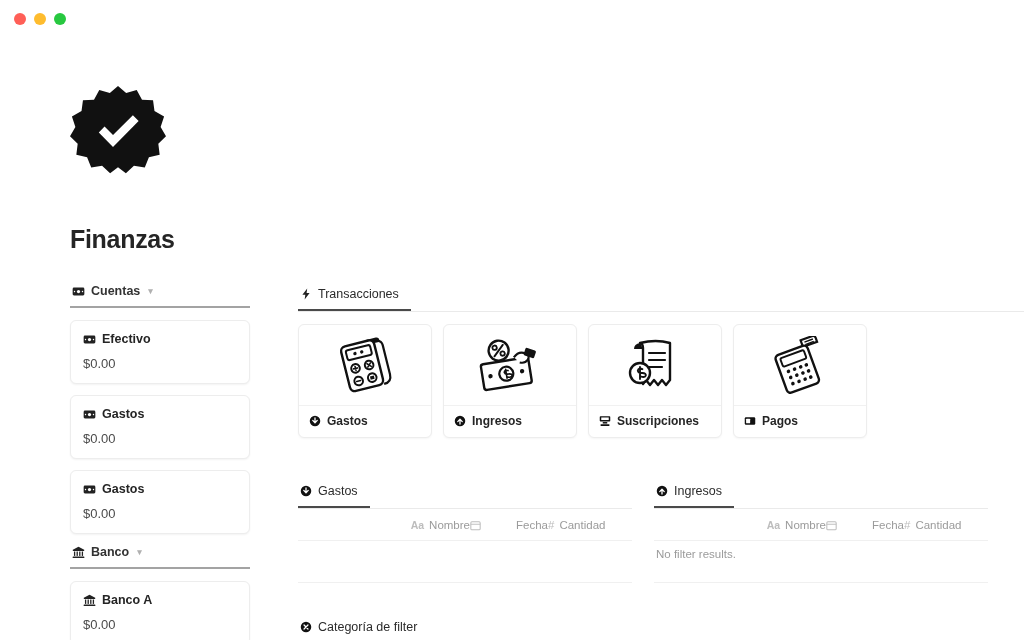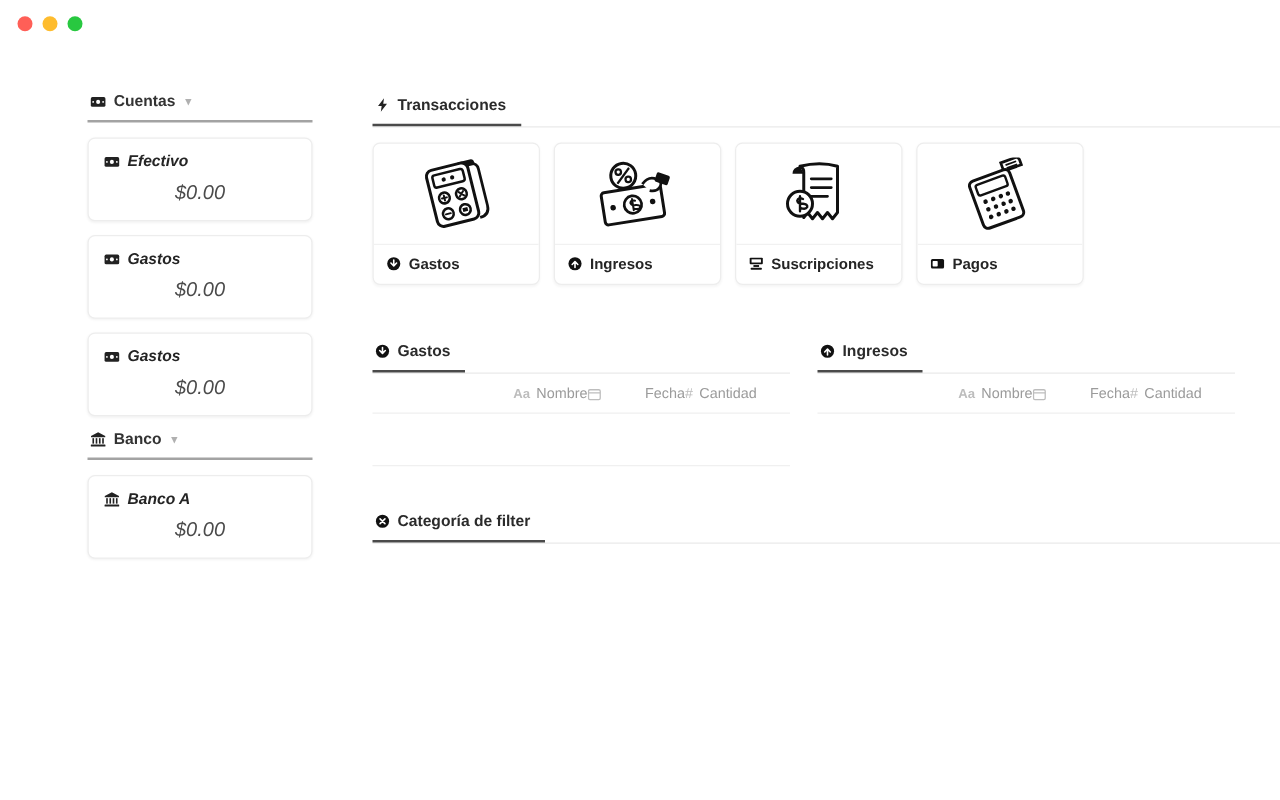--- a/index.html
+++ b/index.html
@@ -39,32 +39,32 @@
     padding:0 2px 8px 2px;border-bottom:2px solid #a3a3a3;
     font-size:12.5px;font-weight:bold;color:#333;
   }
   .sec-head .chev{margin-left:2px;color:#b0b0b0;font-size:9px;}
 
   .tabbar{position:relative;border-bottom:1px solid #eaeaea;height:27px;}
   .tab{
     position:absolute;left:0;bottom:0;
     display:flex;align-items:center;gap:6px;
     padding:0 12px 8px 2px;
-    font-size:12.5px;font-weight:bold;color:#2b2b2b;
+    font-size:12.5px;font-weight:normal;color:#2b2b2b;
     border-bottom:2px solid #4a4a4a;
   }
 
   
   .acct-card{
     border:1px solid #ededed;border-radius:6px;background:#fff;
     box-shadow:0 1px 2px rgba(0,0,0,.05);
-    padding:11px 12px 12px 12px;margin-bottom:11px;font-style:italic;
+    padding:11px 12px 12px 12px;margin-bottom:11px;
   }
   .acct-name{display:flex;align-items:center;gap:6px;font-size:12.5px;font-weight:bold;color:#252525;}
-  .acct-val{margin-top:10px;font-size:16px;color:#4b4b4b;text-align:center;}
+  .acct-val{margin-top:10px;font-size:13px;color:#4b4b4b;}
 
   
   .cards{display:flex;gap:11px;}
   .tcard{
     width:132px;flex:0 0 132px;
     border:1px solid #ededed;border-radius:6px;background:#fff;
     box-shadow:0 1px 2px rgba(0,0,0,.04);overflow:hidden;
   }
   .tcard .thumb{height:80px;display:flex;align-items:center;justify-content:center;border-bottom:1px solid #f1f1f1;}
   .tcard .tlabel{display:flex;align-items:center;gap:6px;padding:8px 10px 9px 10px;font-size:12px;font-weight:bold;color:#252525;}
@@ -94,20 +94,29 @@
   <div class="titlebar">
     <div class="lights">
       <div class="light red"></div>
       <div class="light yellow"></div>
       <div class="light green"></div>
     </div>
   </div>
 
   <div class="page">
 
+    <div class="hero">
+      <div class="badge-wrap">
+        <svg width="96" height="96" viewBox="0 0 100 100">
+          <path fill="#111111" d="M50 2 L58.5 9.5 L69.5 6.3 L75 16.3 L86.5 16.8 L88 28.2 L98 33.8 L94.4 44.7 L100 54.5 L92 62.3 L93.4 73.7 L82.2 76.4 L77.9 87 L66.6 85.2 L58.2 93 L50 86.6 L41.8 93 L33.4 85.2 L22.1 87 L17.8 76.4 L6.6 73.7 L8 62.3 L0 54.5 L5.6 44.7 L2 33.8 L12 28.2 L13.5 16.8 L25 16.3 L30.5 6.3 L41.5 9.5 Z"></path>
+          <path fill="#ffffff" d="M30 50.5 L36 44.2 L44.8 53.2 L65.5 32.5 L71.5 38.6 L44.8 65.6 Z"></path>
+        </svg>
+      </div>
+      <div class="page-title">Finanzas</div>
+    </div>
 
     <div class="columns">
 
       <div class="sidebar">
 
         <div class="sec-head">
           <span class="i">
             <svg width="13" height="13" viewBox="0 0 16 16">
                 <rect x="0.8" y="3.2" width="14.4" height="9.6" rx="1.6" fill="#222"></rect>
                 <circle cx="8" cy="8" r="2" fill="#fff"></circle>
@@ -393,20 +402,21 @@
                       <path d="M1.2 6.2h13.6" stroke="#bdbdbd" stroke-width="1.4"></path>
                     </svg>
                 </span>
                 <span>Fecha</span>
               </div>
               <div class="th amt">
                 <span class="i" style="font-size:11.5px;color:#bdbdbd;">#</span>
                 <span>Cantidad</span>
               </div>
             </div>
+            <div class="tbody">No filter results.</div>
           </div>
 
         </div>
 
         <div class="category">
           <div class="tabbar">
             <div class="tab">
               <span class="i">
                 <svg width="12" height="12" viewBox="0 0 16 16">
                     <circle cx="8" cy="8" r="7" fill="#111"></circle>

